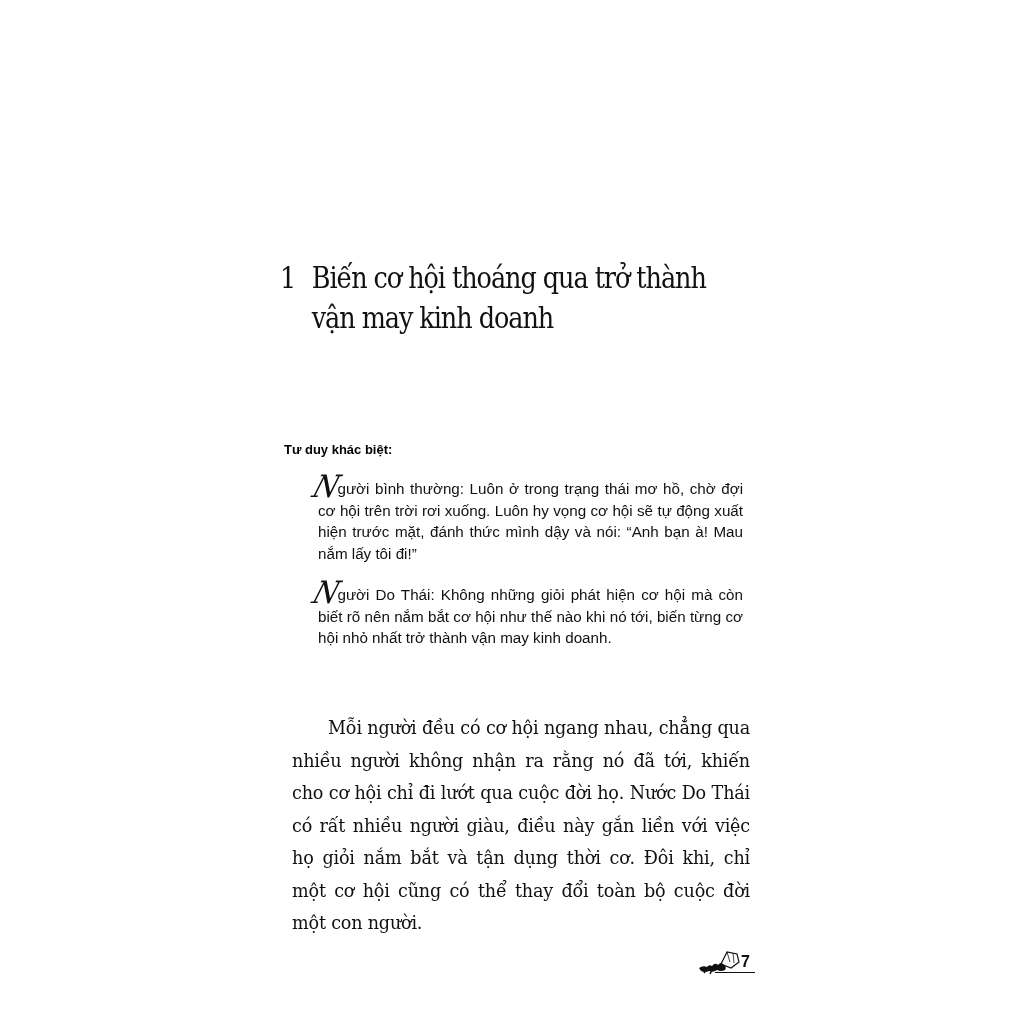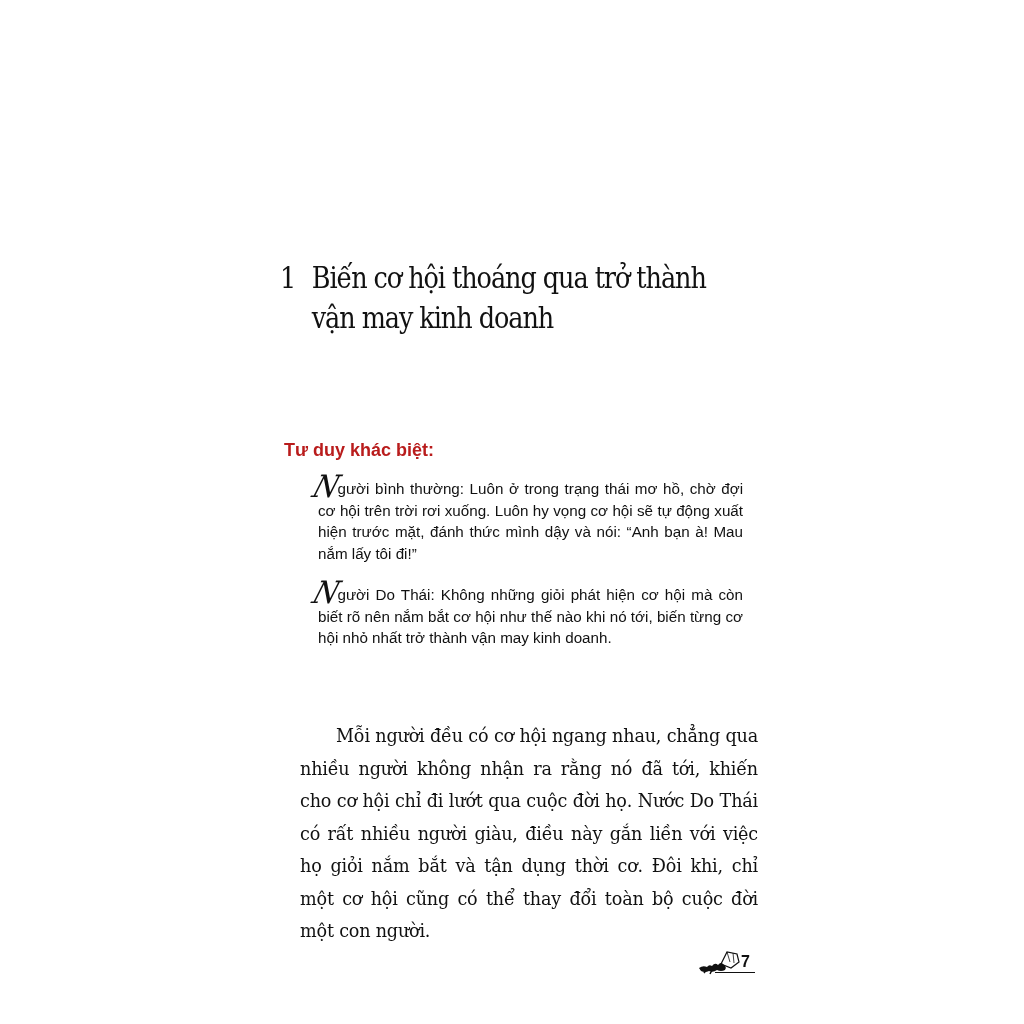--- a/index.html
+++ b/index.html
@@ -45,23 +45,23 @@
     .chapter-title .indent {
       width: 36px;
       flex: 0 0 36px;
     }
     .callout-heading {
       position: absolute;
       left: 284px;
       top: 440px;
       font-family: "Liberation Sans", sans-serif;
       font-weight: bold;
-      font-size: 18px;
+      font-size: 13px;
       line-height: 20px;
-      color: #b91c1c;
+      color: #000000;
     }
     .callout-para {
       position: absolute;
       left: 318px;
       width: 425px;
       font-family: "Liberation Sans", sans-serif;
       font-size: 15.2px;
       line-height: 21.5px;
       text-align: justify;
       color: #111;
@@ -143,21 +143,21 @@
   <div class="callout-heading">Tư duy khác biệt:</div>
 
   <p class="callout-para p1" style="margin:0;">
     <span class="drop-n">N</span><span>gười bình thường: Luôn ở trong trạng thái mơ hồ, chờ đợi cơ hội trên trời rơi xuống. Luôn hy vọng cơ hội sẽ tự động xuất hiện trước mặt, đánh thức mình dậy và nói: “Anh bạn à! Mau nắm lấy tôi đi!”</span>
   </p>
 
   <p class="callout-para p2" style="margin:0;">
     <span class="drop-n">N</span><span>gười Do Thái: Không những giỏi phát hiện cơ hội mà còn biết rõ nên nắm bắt cơ hội như thế nào khi nó tới, biến từng cơ hội nhỏ nhất trở thành vận may kinh doanh.</span>
   </p>
 
-  <p class="body-text" style="margin:16px;">Mỗi người đều có cơ hội ngang nhau, chẳng qua nhiều người không nhận ra rằng nó đã tới, khiến cho cơ hội chỉ đi lướt qua cuộc đời họ. Nước Do Thái có rất nhiều người giàu, điều này gắn liền với việc họ giỏi nắm bắt và tận dụng thời cơ. Đôi khi, chỉ một cơ hội cũng có thể thay đổi toàn bộ cuộc đời một con người.</p>
+  <p class="body-text" style="margin:8px;">Mỗi người đều có cơ hội ngang nhau, chẳng qua nhiều người không nhận ra rằng nó đã tới, khiến cho cơ hội chỉ đi lướt qua cuộc đời họ. Nước Do Thái có rất nhiều người giàu, điều này gắn liền với việc họ giỏi nắm bắt và tận dụng thời cơ. Đôi khi, chỉ một cơ hội cũng có thể thay đổi toàn bộ cuộc đời một con người.</p>
 
   <div class="footer">
     <svg class="ornament" viewBox="0 0 50 30">
 
       <path d="M2 20 Q6 17 10 19 Q12 16 15 18 Q18 14 21 17 Q24 13 27 17 Q30 19 28 22 Q24 24 20 22 Q16 25 12 23 Q8 25 4 23 Z" fill="#111"></path>
       <path d="M10 21 L7 25 M15 22 L13 26" stroke="#111" stroke-width="1.5" fill="none"></path>
       <path d="M24 16 L30 4 L40 6 L42 14 L34 20 Z" fill="none" stroke="#111" stroke-width="1.2"></path>
       <path d="M30 4 L33 14 M36 5 L37 15" stroke="#111" stroke-width="0.8" fill="none"></path>
     </svg>
     <span class="page-number">7</span>

